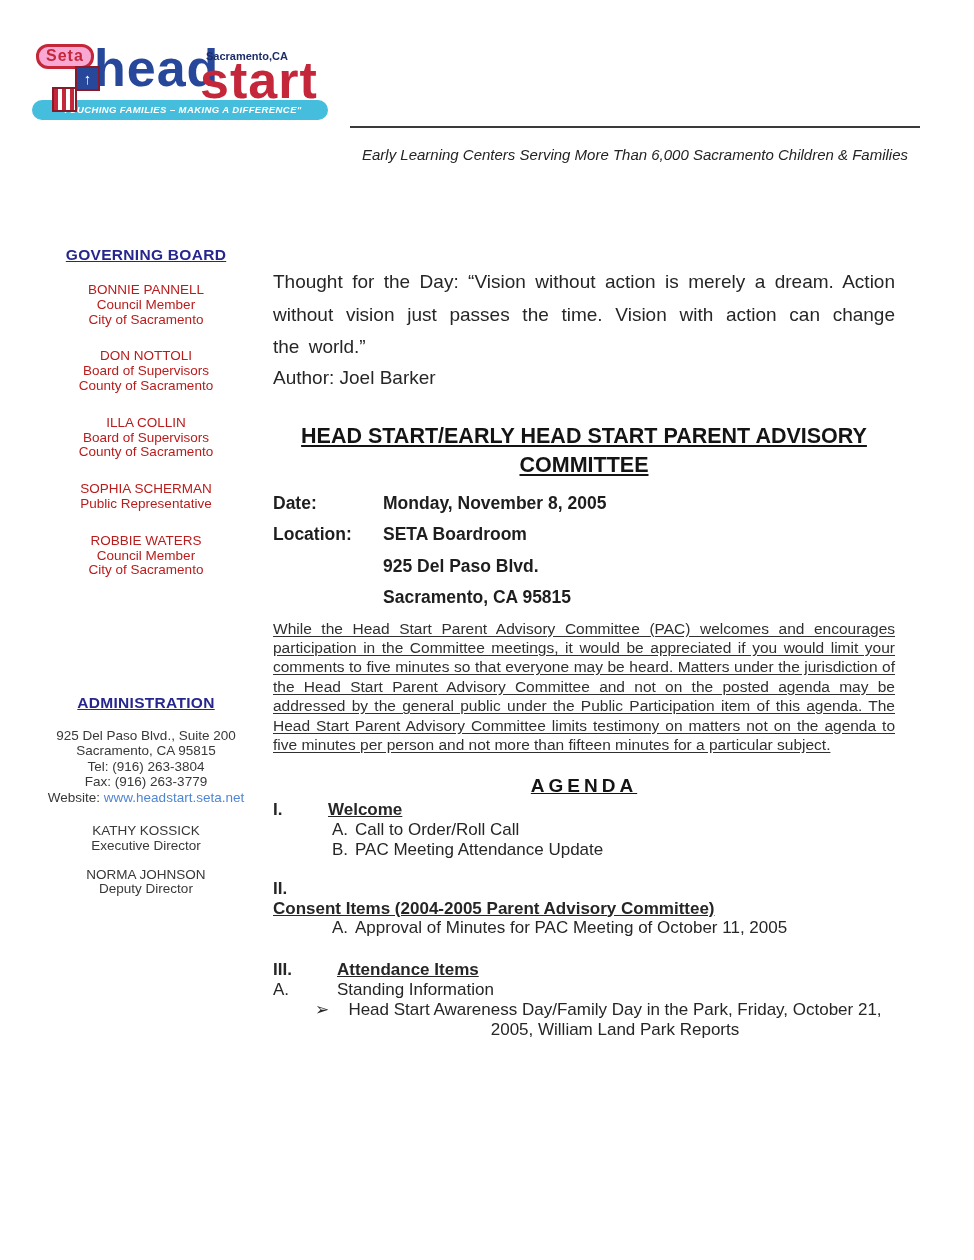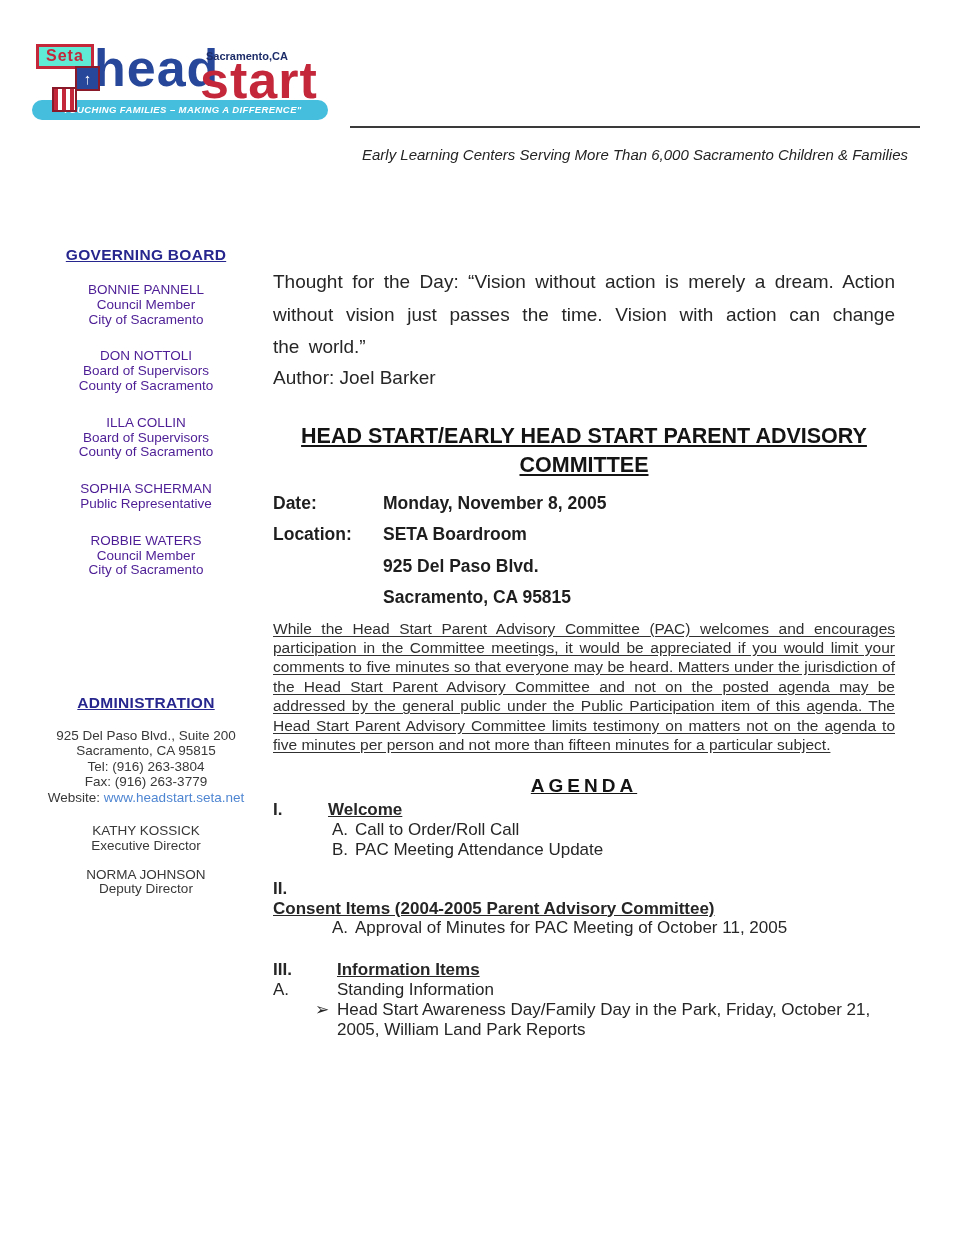--- a/index.html
+++ b/index.html
@@ -7,21 +7,21 @@
   .page {
     position:relative; width:974px; height:1260px; margin:0 auto;
     background:#ffffff; overflow:hidden;
     font-family:"Liberation Sans", sans-serif; color:#2e2e2e;
   }
 
   
   .logo { position:absolute; left:30px; top:40px; width:310px; height:82px; }
   .seta-box {
     position:absolute; left:6px; top:4px; z-index:2;
-    border:3px solid #c5273a; border-radius:0; background:#5eead4;
+    border:3px solid #c5273a; border-radius:12px; background:#f9a8d4;
     color:#c5273a; font-weight:bold; font-size:16px; line-height:18px;
     padding:0 7px 1px; letter-spacing:1px;
   }
   .blocks { position:absolute; left:22px; top:26px; width:50px; height:50px; z-index:2; }
   .block-blue {
     position:absolute; right:2px; top:0; width:25px; height:25px;
     background:#27479b; border:2px solid #8a1a2a; color:#fff;
     font-weight:bold; text-align:center; line-height:21px; font-size:15px;
   }
   .block-striped {
@@ -55,21 +55,21 @@
     text-align:center; font-style:italic; font-size:15px; color:#242424;
   }
 
   
   .sidebar-gb { position:absolute; left:40px; top:246px; width:212px; text-align:center; }
   .side-title {
     font-size:15.5px; font-weight:bold; color:#26268e;
     text-decoration:underline; letter-spacing:0.3px;
   }
   .sidebar-gb .side-title { margin-bottom:19px; }
-  .member { margin-bottom:22px; font-size:13.5px; line-height:14.8px; color:#4c1d95; }
+  .member { margin-bottom:22px; font-size:13.5px; line-height:14.8px; color:#b91c1c; }
   .sidebar-admin { position:absolute; left:30px; top:694px; width:232px; text-align:center; }
   .sidebar-admin .side-title { margin-bottom:16px; }
   .admin-line { font-size:13.5px; line-height:15.4px; color:#383838; }
   .website-link { color:#4f86d2; text-decoration:none; }
   .staff-1 { margin-top:19px; font-size:13.5px; line-height:14.8px; color:#383838; }
   .staff-2 { margin-top:14px; font-size:13.5px; line-height:14.8px; color:#383838; }
 
   
   .main { position:absolute; left:273px; top:266px; width:622px; color:#2b2b2b; }
   .thought { font-size:19px; line-height:32.5px; text-align:justify; word-spacing:4px; color:#262626; }
@@ -94,21 +94,21 @@
   .agenda-numeral.wide { width:64px; }
   .agenda-heading { font-weight:bold; text-decoration:underline; }
   .agenda-item { display:flex; margin-left:59px; }
   .item-prefix { width:23px; flex:none; }
   .gap-19 { margin-top:19px;flex-direction:column; }
   .gap-22 { margin-top:22px; }
   .agenda-sub { display:flex; }
   .sub-prefix { width:64px; flex:none; }
   .agenda-bullet { display:flex; margin-left:42px; }
   .bullet-glyph { width:22px; flex:none; }
-  .bullet-text { max-width:556px; }
+  .bullet-text { max-width:556px;text-align:center; }
 </style>
 </head>
 <body>
 
 <div class="page">
 
   <div class="logo">
     <div class="seta-box">
       <span>Seta</span>
     </div>
@@ -220,21 +220,21 @@
         <span class="agenda-numeral">II.</span>
         <span class="agenda-heading">Consent Items (2004-2005 Parent Advisory Committee)</span>
       </div>
       <div class="agenda-item">
         <span class="item-prefix">A.</span>
         <span>Approval of Minutes for PAC Meeting of October 11, 2005</span>
       </div>
 
       <div class="agenda-row gap-22">
         <span class="agenda-numeral wide">III.</span>
-        <span class="agenda-heading">Information Items</span>
+        <span class="agenda-heading">Attendance Items</span>
       </div>
       <div class="agenda-sub">
         <span class="sub-prefix">A.</span>
         <span>Standing Information</span>
       </div>
       <div class="agenda-bullet">
         <span class="bullet-glyph">➢</span>
         <span class="bullet-text">Head Start Awareness Day/Family Day in the Park, Friday, October 21, 2005, William Land Park Reports</span>
       </div>
 

